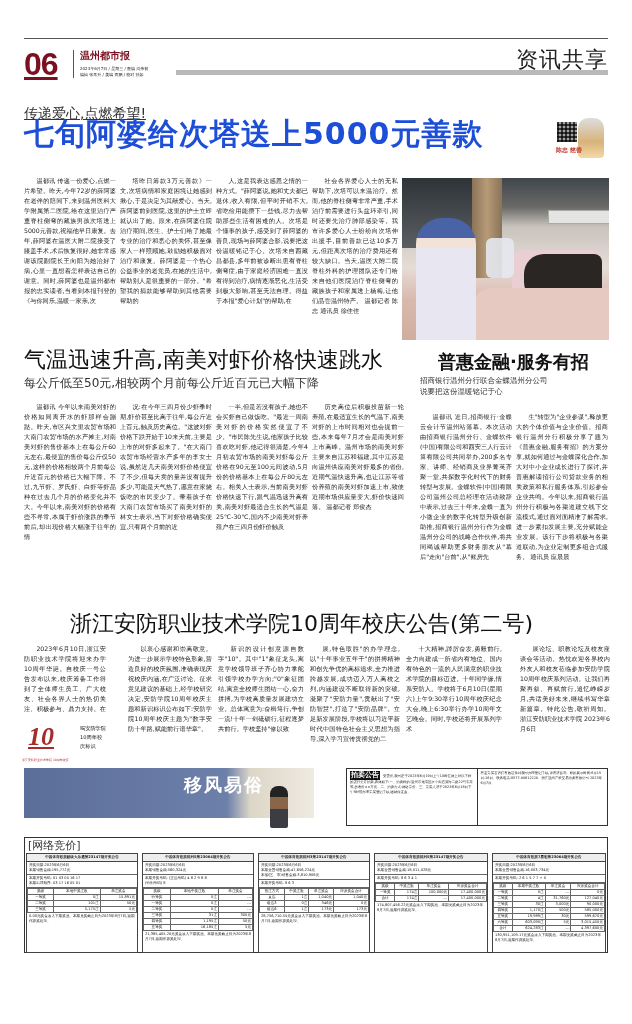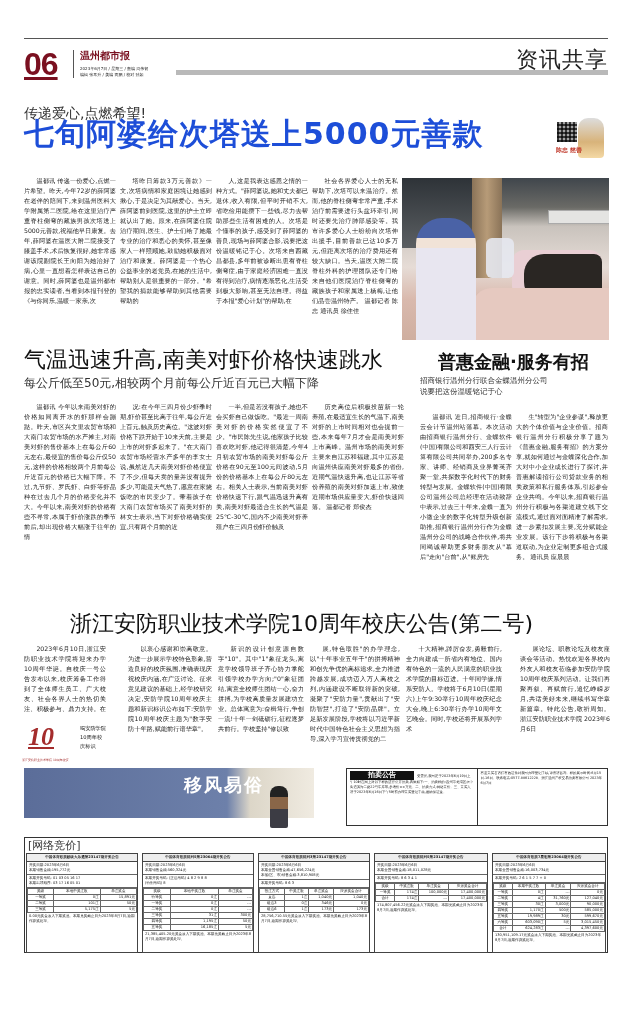--- a/index.html
+++ b/index.html
@@ -10,21 +10,21 @@
   
   .top-rule { left: 24px; top: 38px; width: 584px; height: 1px; background: #555; }
   .page-num { left: 24px; top: 46px; font: bold 32px/36px "Liberation Sans", sans-serif; color: #7a1020; letter-spacing: -1px; text-decoration: underline; }
   .mast-sep { left: 73px; top: 50px; width: 1px; height: 28px; background: #555; }
   .paper-name { left: 80px; top: 50px; font: bold 10px/12px "DejaVu Sans", sans-serif; color: #7a1020; }
   .paper-meta { left: 80px; top: 66px; font: 4px/6px "DejaVu Sans", sans-serif; color: #222; width: 110px; }
   .section-title { right: 24px; top: 47px; font: 22px/26px "DejaVu Sans", sans-serif; color: #222; letter-spacing: 1px; }
   .section-bar { left: 176px; top: 70px; width: 432px; height: 5px; background: #b9b9b9; }
 
   
-  .kicker { left: 24px; top: 104px; font: 14px/18px "DejaVu Sans", sans-serif; color: #333; }
+  .kicker { left: 24px; top: 104px; font: 14px/18px "DejaVu Sans", sans-serif; color: #333; text-decoration: underline; }
   .headline1 { left: 24px; top: 116px; font: bold 30px/36px "DejaVu Sans", sans-serif; color: #1d4ed8; letter-spacing: 1px; }
   .qr { left: 557px; top: 122px; width: 20px; height: 20px; background:
         repeating-linear-gradient(90deg,#444 0 2px,#ccc 2px 4px),
         repeating-linear-gradient(0deg,#444 0 2px,#ccc 2px 4px); background-blend-mode: multiply; }
   .qr-figure { left: 578px; top: 118px; width: 26px; height: 40px; border-radius: 10px 10px 4px 4px; background: linear-gradient(#ddd, #d8b37a 60%, #f4d9a5); }
   .qr-label { left: 556px; top: 146px; font: bold 6px/8px "DejaVu Sans", sans-serif; color: #c0392b; }
 
   .col { position: absolute; font: 6.2px/10px "DejaVu Sans", sans-serif; color: #222; text-align: justify; overflow: hidden; }
   .col p { text-indent: 2em; }
 
@@ -56,21 +56,21 @@
 
   
   .banner { left: 24px; top: 768px; width: 290px; height: 50px; background: linear-gradient(90deg,#5b6d99,#6d80aa 70%, #dcd6c8 78%, #f0ebe1); }
   .banner-text { left: 184px; top: 772px; font: bold 18px/26px "Liberation Serif", serif; color: #fff; letter-spacing: 2px; text-align: center; }
   .banner-person { left: 270px; top: 786px; width: 18px; height: 42px; background: linear-gradient(#222 0 25%, #8a6648 25% 55%, #3c3c44 55%); border-radius: 8px 8px 2px 2px; }
 
   
   .auction { left: 346px; top: 768px; width: 262px; height: 58px; border: 1px solid #333; display: flex; }
   .auction .half { flex: 1; padding: 2px 3px; font: 3.4px/5px "DejaVu Sans", sans-serif; color: #222; overflow: hidden; }
   .auction .half + .half { border-left: 1px solid #333; }
-  .auction-title { display: inline-block; background: #111; color: #fff; font: bold 7px/9px "DejaVu Sans", sans-serif; padding: 0 18px; margin-right: 3px; }
+  .auction-title { display: inline-block; background: #111; color: #fff; font: bold 7px/9px "DejaVu Sans", sans-serif; padding: 0 1px; margin-right: 3px; }
 
   
   .lottery { left: 24px; top: 837px; width: 584px; height: 116px; border: 1px solid #333; }
   .lottery-title { left: 28px; top: 839px; font: 11px/14px "DejaVu Sans", sans-serif; color: #333; }
   .lot-box { position: absolute; top: 853px; height: 100px; border: 1px solid #444; font: 3.6px/5px "DejaVu Sans", sans-serif; color: #222; overflow: hidden; }
   .lot-box .lh { background: #eee; border-bottom: 1px solid #444; text-align: center; font-weight: bold; padding: 1px 0; }
   .lot-box .li { padding: 1px 2px; border-bottom: 1px solid #666; }
   .lot-box table { border-collapse: collapse; width: 100%; }
   .lot-box td { border: 1px solid #666; padding: 0 1px; text-align: right; height: 6px; }
   .lot-box td.c { text-align: center; }

